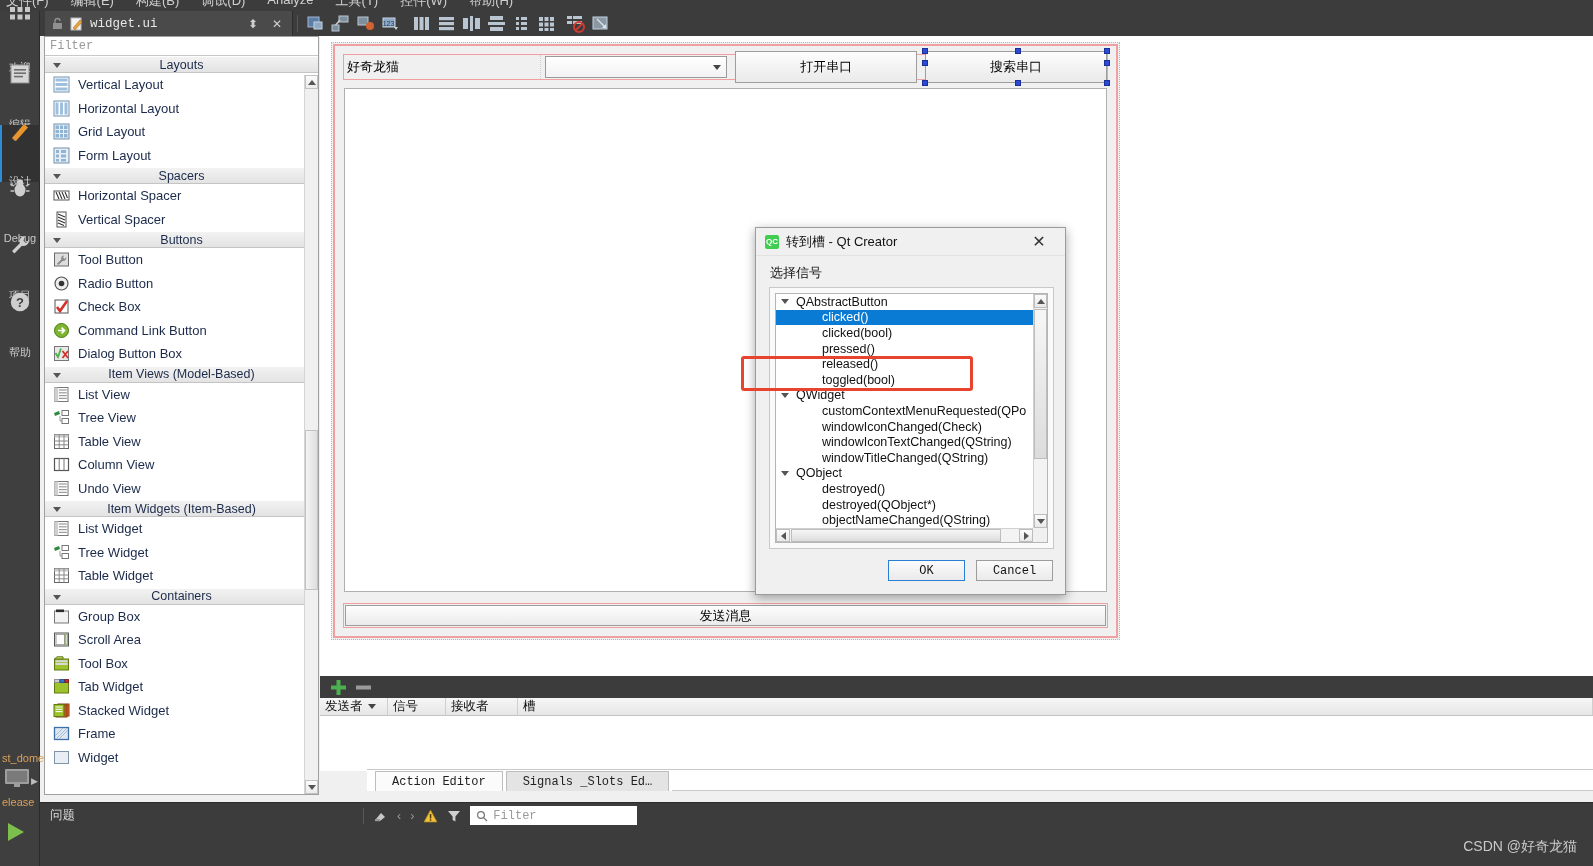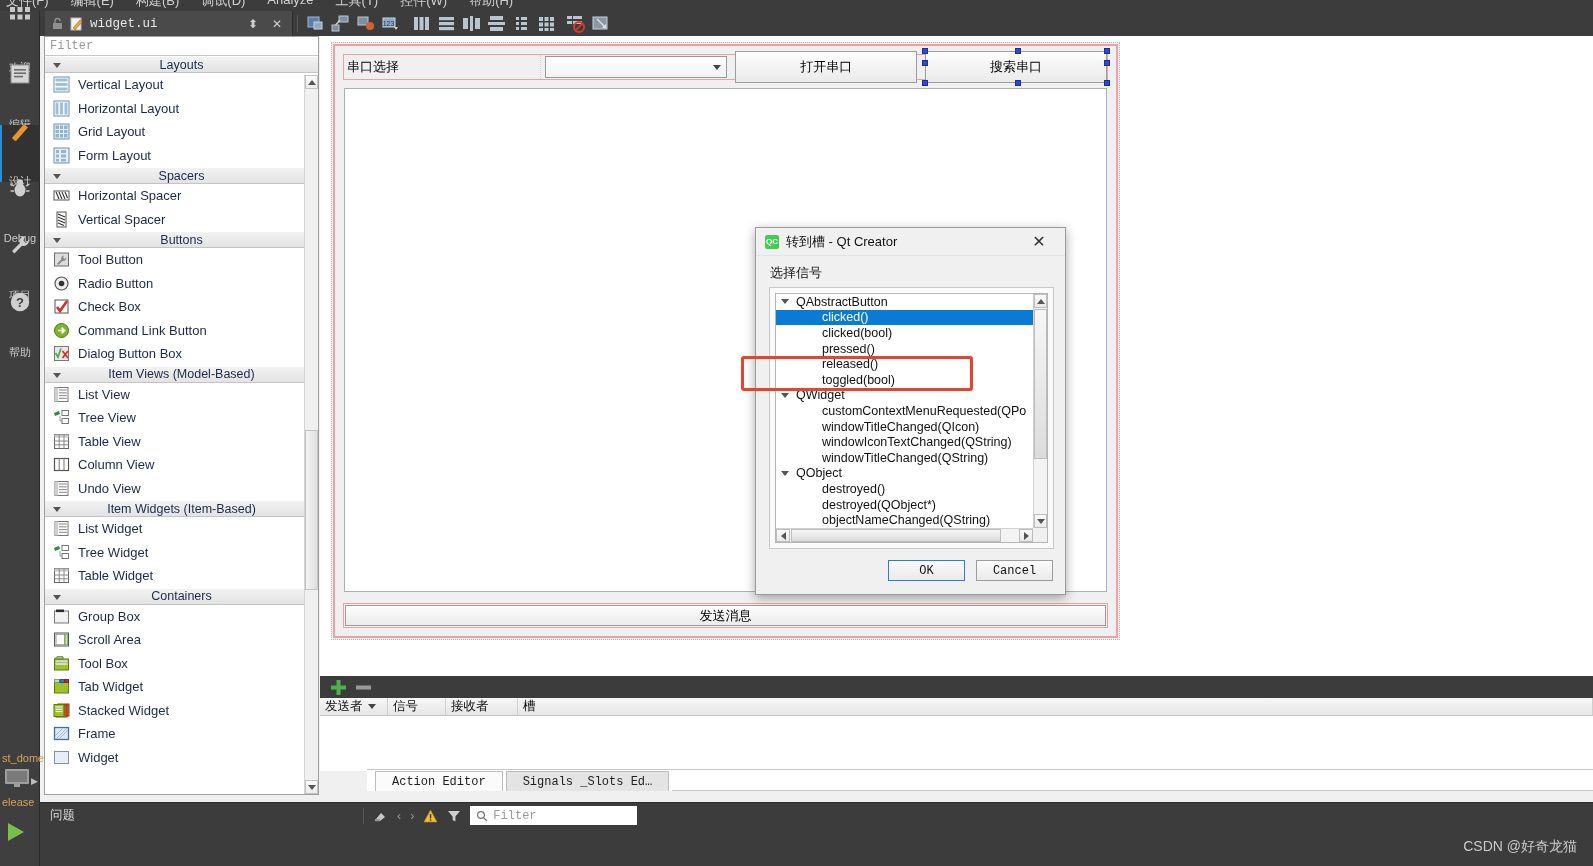--- a/index.html
+++ b/index.html
@@ -791,21 +791,21 @@
           </div>
       </div>
     </div>
   </div>
 
   <div class="canvas">
     <div class="form-outer">
       <div class="form-inner">
 
         <div class="row-top">
-          <div class="lbl-serial">串口选择</div>
+          <div class="lbl-serial">好奇龙猫</div>
           <div class="cbo">
             <span class="arw"></span>
           </div>
           <div class="btn-form btn-open">打开串口</div>
           <div class="btn-form btn-search">
             <span>搜索串口</span>
             <span class="handle" style="left:-4px;  top:-4px;"></span>
             <span class="handle" style="left:89px;  top:-4px;"></span>
             <span class="handle" style="right:-4px; top:-4px;"></span>
             <span class="handle" style="left:-4px;  top:8px;"></span>
@@ -858,21 +858,21 @@
               <span>toggled(bool)</span>
             </div>
             <div class="tnode group">
               <span class="tcaret"></span>
               <span>QWidget</span>
             </div>
             <div class="tnode leaf">
               <span>customContextMenuRequested(QPo</span>
             </div>
             <div class="tnode leaf">
-              <span>windowTitleChanged(QIcon)</span>
+              <span>windowIconChanged(Check)</span>
             </div>
             <div class="tnode leaf">
               <span>windowIconTextChanged(QString)</span>
             </div>
             <div class="tnode leaf">
               <span>windowTitleChanged(QString)</span>
             </div>
             <div class="tnode group">
               <span class="tcaret"></span>
               <span>QObject</span>

